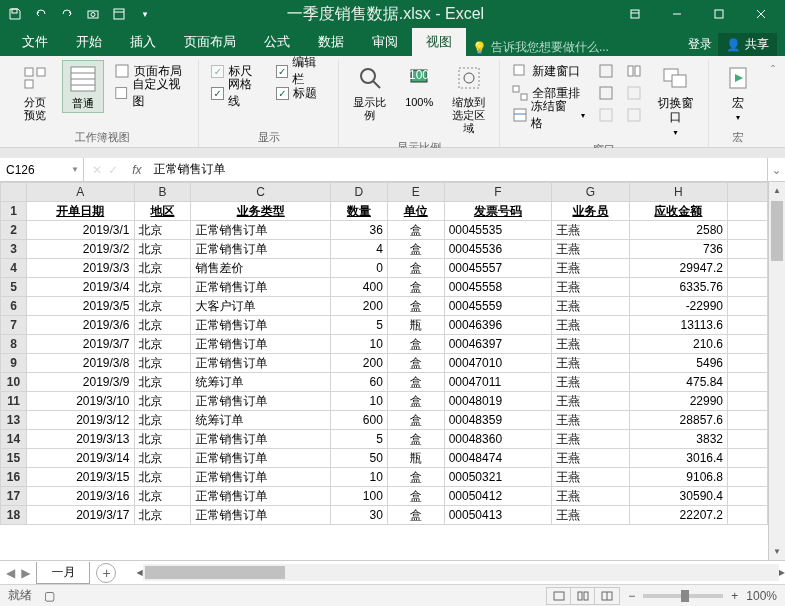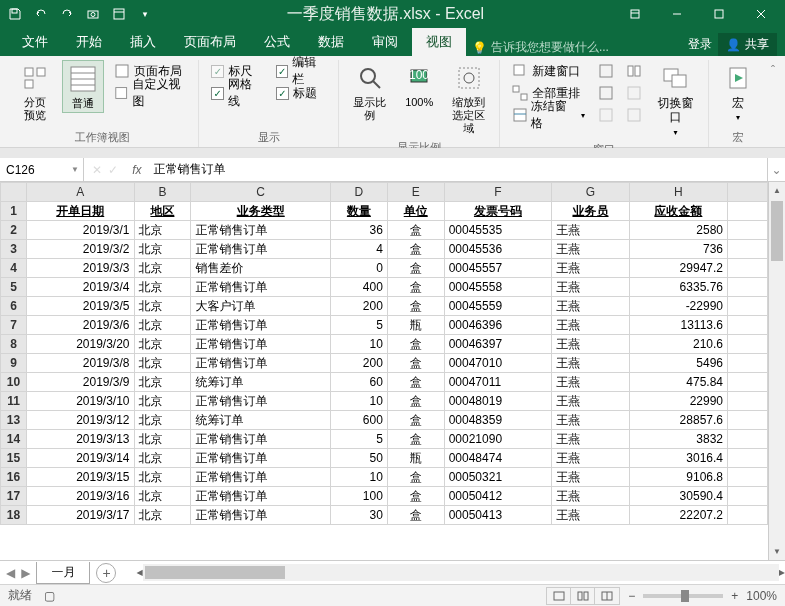--- a/index.html
+++ b/index.html
@@ -451,21 +451,21 @@
             <td class="lalign">正常销售订单</td>
             <td class="ralign">5</td>
             <td class="calign">瓶</td>
             <td class="lalign">00046396</td>
             <td class="lalign">王燕</td>
             <td class="ralign">13113.6</td>
             <td></td>
           </tr>
           <tr>
             <th class="rowhdr">8</th>
-            <td class="ralign">2019/3/20</td>
+            <td class="ralign">2019/3/7</td>
             <td class="lalign">北京</td>
             <td class="lalign">正常销售订单</td>
             <td class="ralign">10</td>
             <td class="calign">盒</td>
             <td class="lalign">00046397</td>
             <td class="lalign">王燕</td>
             <td class="ralign">210.6</td>
             <td></td>
           </tr>
           <tr>
@@ -516,21 +516,21 @@
             <td class="ralign">28857.6</td>
             <td></td>
           </tr>
           <tr>
             <th class="rowhdr">14</th>
             <td class="ralign">2019/3/13</td>
             <td class="lalign">北京</td>
             <td class="lalign">正常销售订单</td>
             <td class="ralign">5</td>
             <td class="calign">盒</td>
-            <td class="lalign">00021090</td>
+            <td class="lalign">00048360</td>
             <td class="lalign">王燕</td>
             <td class="ralign">3832</td>
             <td></td>
           </tr>
           <tr>
             <th class="rowhdr">15</th>
             <td class="ralign">2019/3/14</td>
             <td class="lalign">北京</td>
             <td class="lalign">正常销售订单</td>
             <td class="ralign">50</td>

